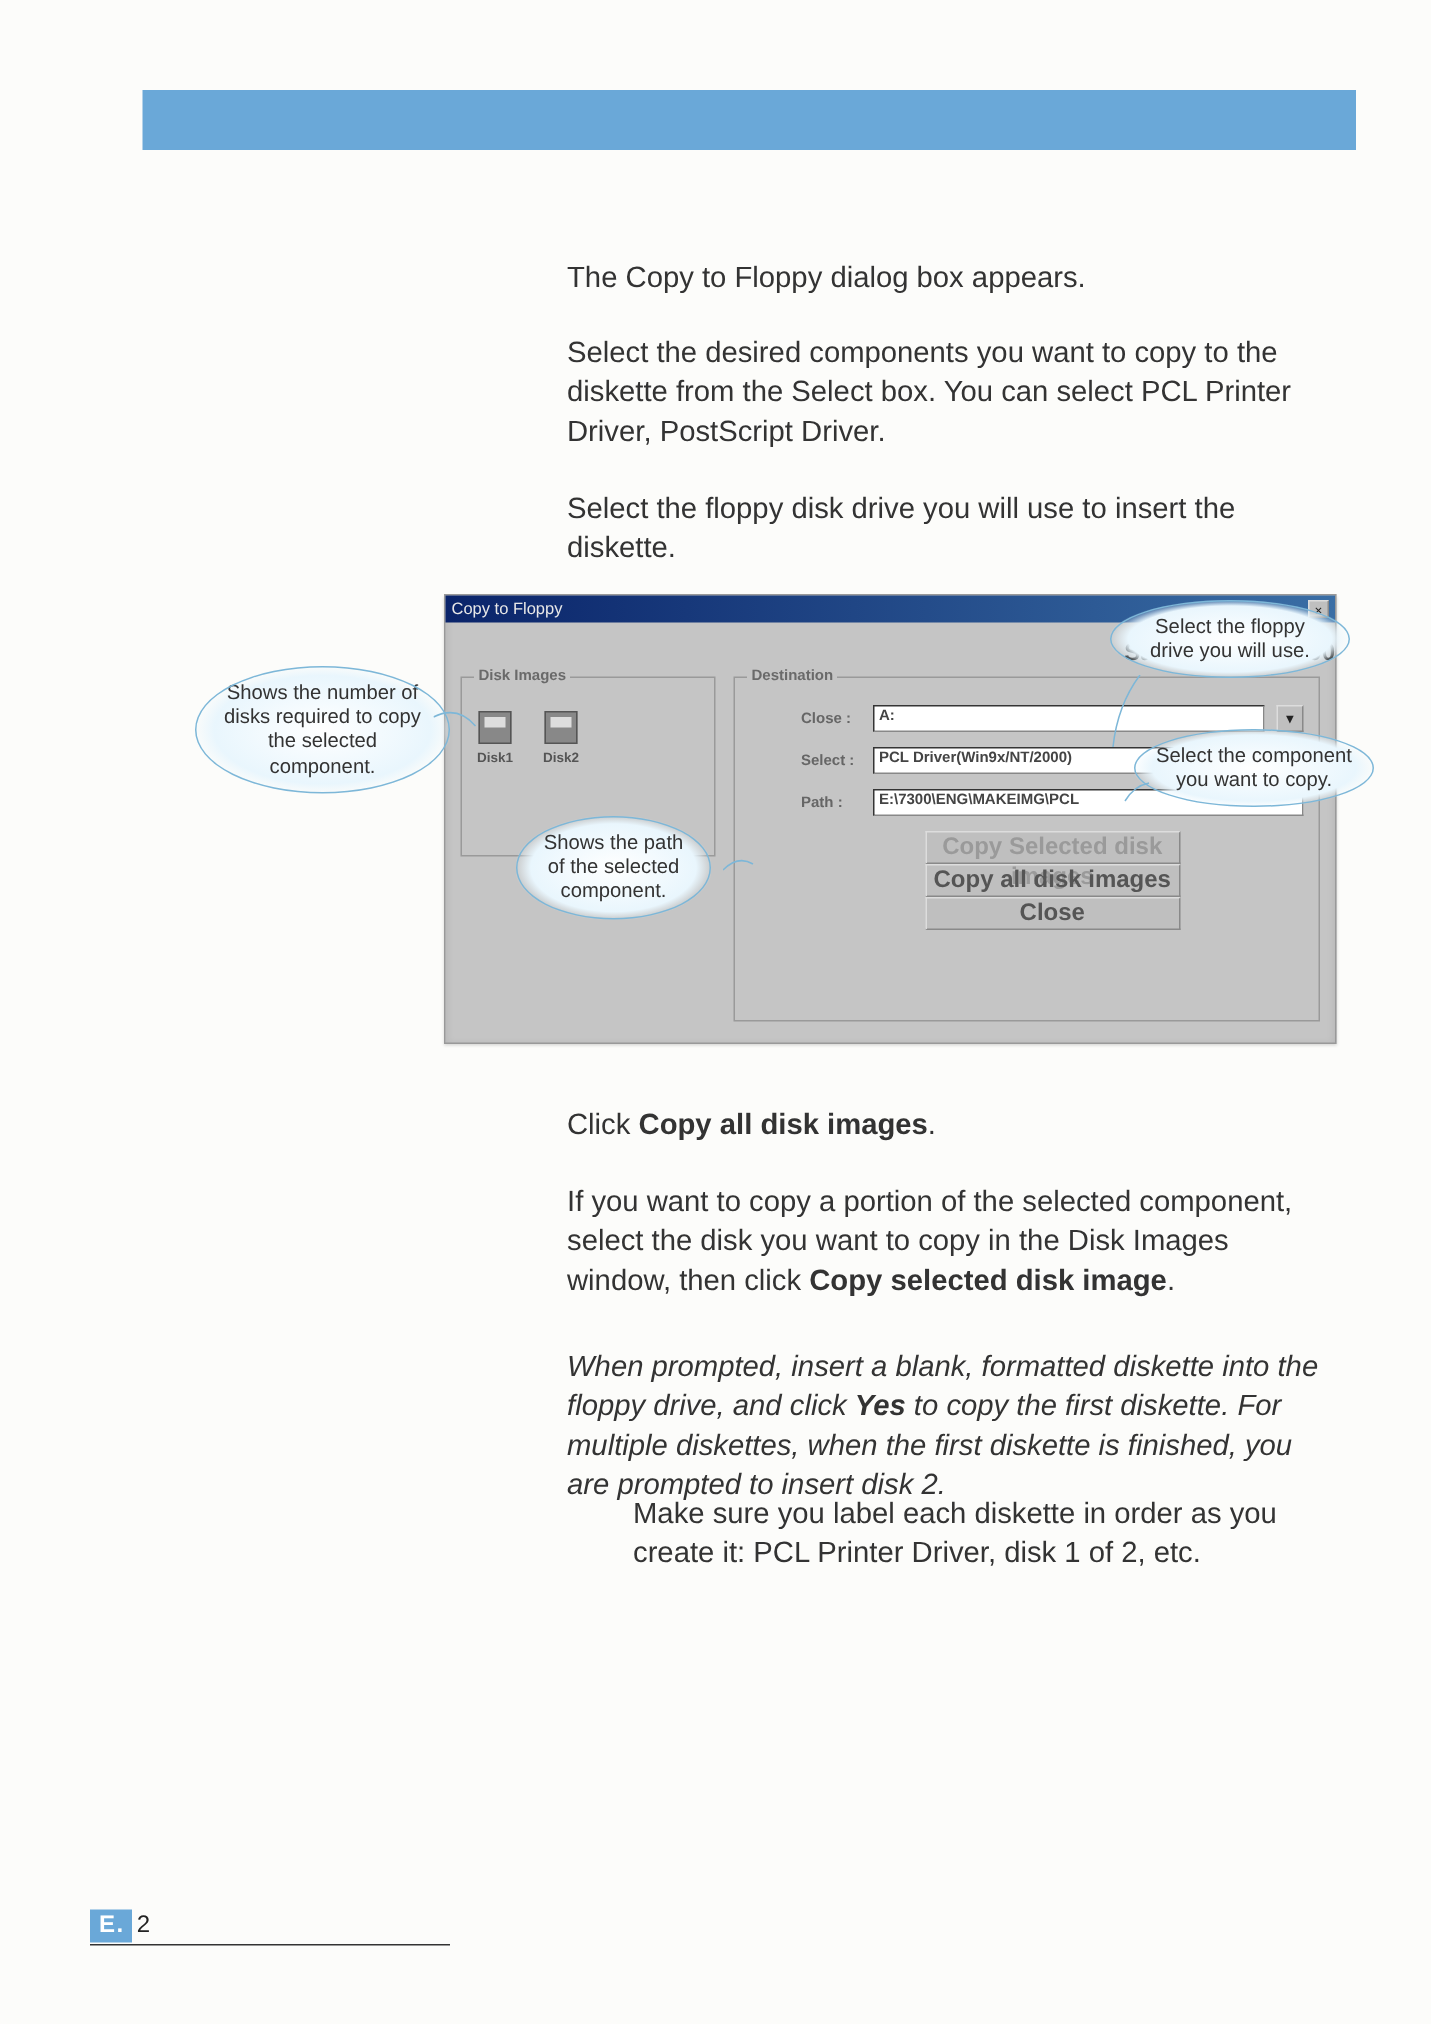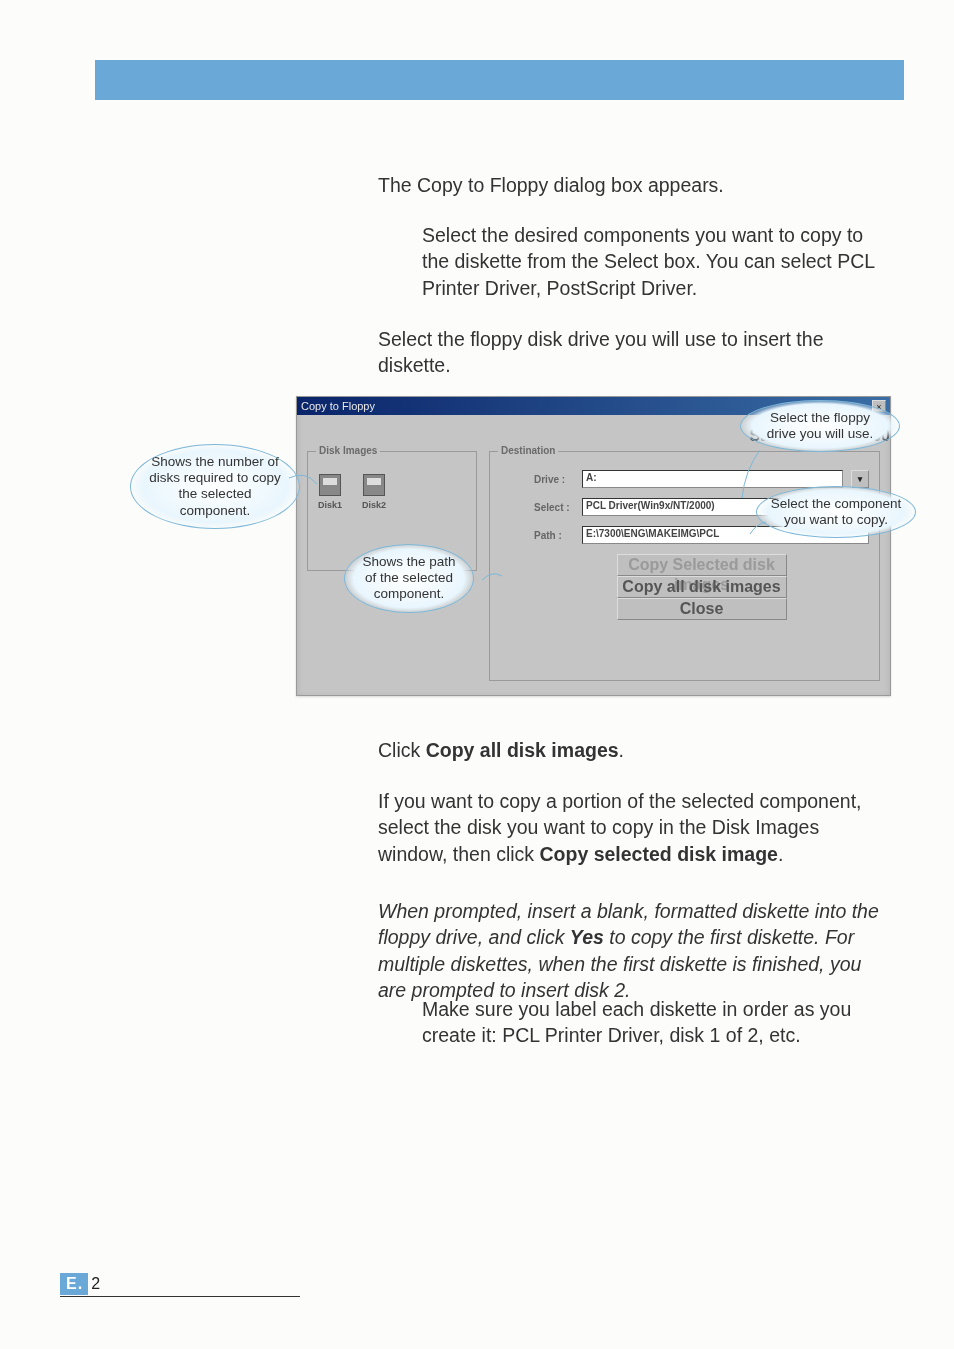--- a/index.html
+++ b/index.html
@@ -17,21 +17,21 @@
     background: #6aa8d8;
   }
   .body-text {
     position: absolute;
     left: 378px; right: 72px;
     font-size: 19.5px;
     line-height: 1.35;
     color: #333;
   }
   .p1 { top: 172px; }
-  .p2 { top: 222px; margin-left: 44px; }
+  .p2 { top: 222px; }
   .p3 { top: 326px; }
   .p4 { top: 737px; }
   .p5 { top: 788px; }
   .p6 { top: 898px; font-style: italic; }
   .p7 { top: 996px; margin-left: 44px; }
 
   .screenshot {
     position: absolute;
     left: 296px; top: 396px;
     width: 595px; height: 300px;
@@ -205,21 +205,21 @@
         </div>
         <div class="disk-item">
           <div class="disk-icon"></div>
           <div class="disk-label">Disk2</div>
         </div>
       </div>
     </div>
     <div class="groupbox gb-dest">
       <div class="groupbox-legend">Destination</div>
       <div class="dest-row">
-        <div class="dest-rlabel">Drive :</div>
+        <div class="dest-rlabel">Close :</div>
         <div class="dest-input">A:</div>
         <div class="dest-side-btn">▾</div>
       </div>
       <div class="dest-row">
         <div class="dest-rlabel">Select :</div>
         <div class="dest-input">PCL Driver(Win9x/NT/2000)</div>
         <div class="dest-side-btn">…</div>
       </div>
       <div class="dest-row">
         <div class="dest-rlabel">Path :</div>

